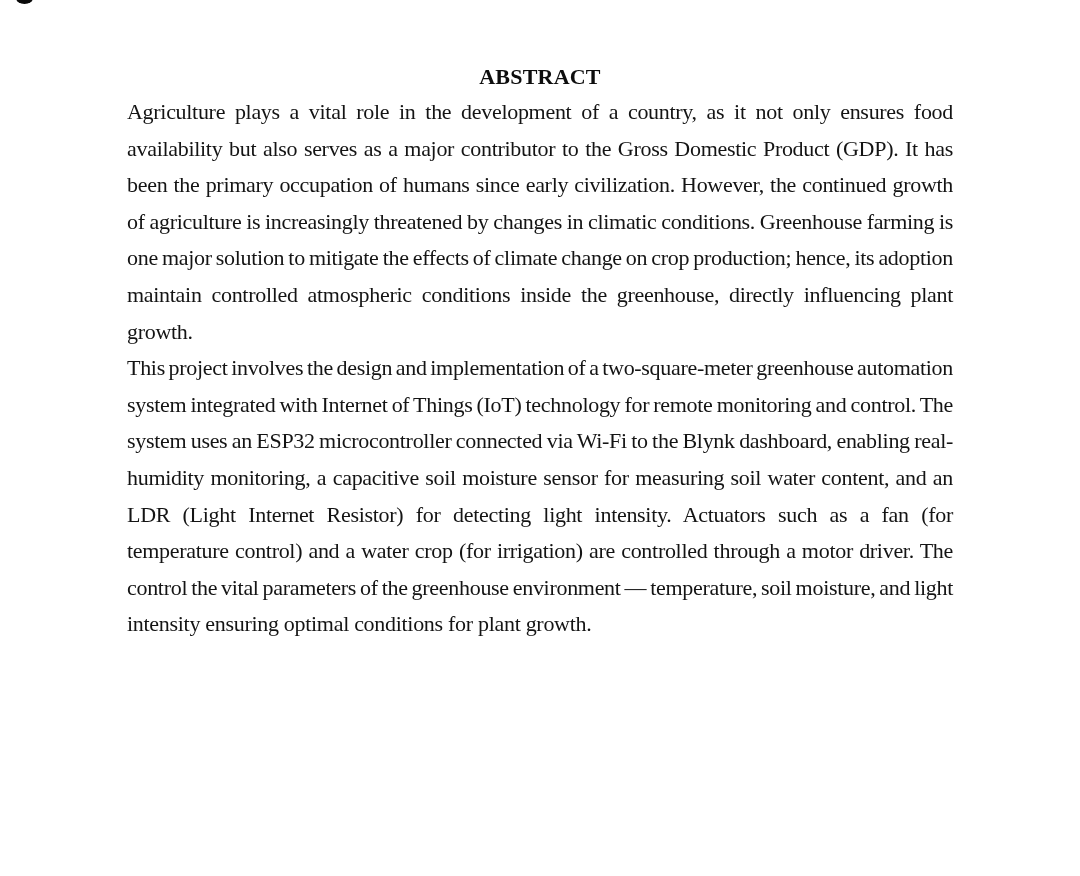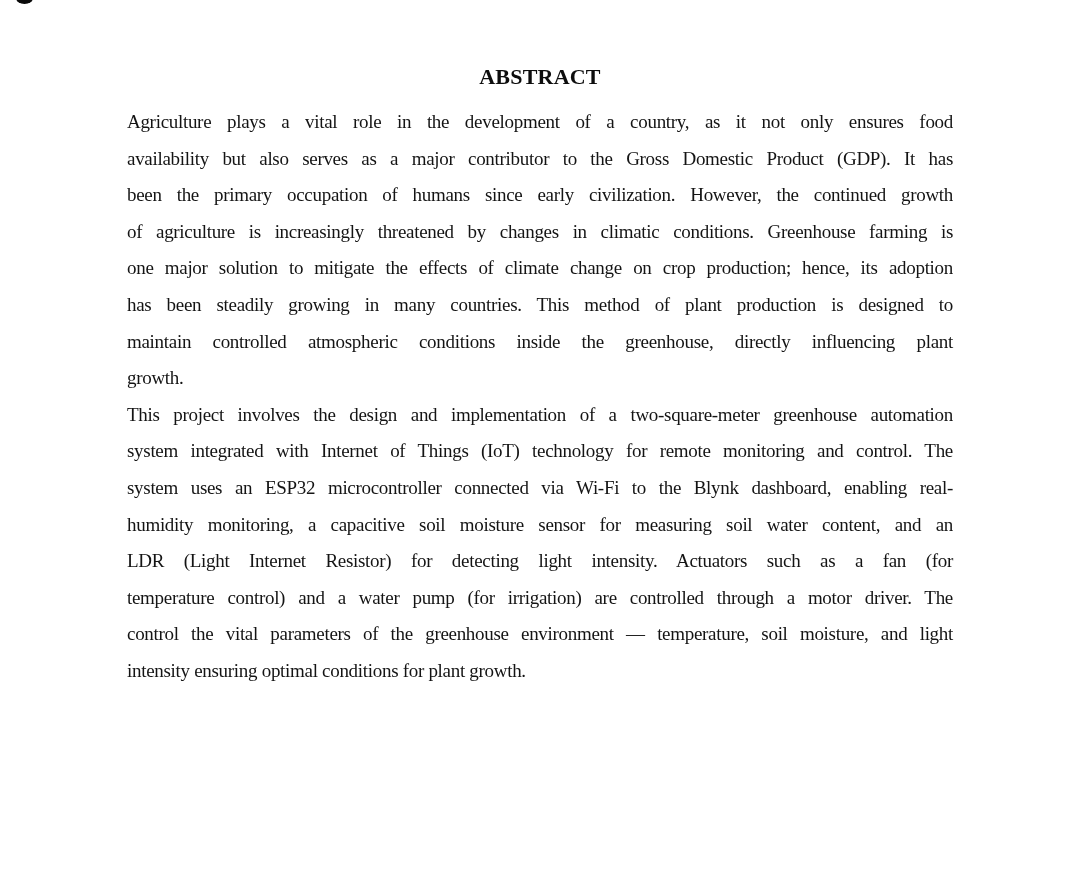--- a/index.html
+++ b/index.html
@@ -32,24 +32,24 @@
     width: 826px;
     text-align: center;
     font-size: 22px;
     line-height: 27px;
     font-weight: bold;
     letter-spacing: 0.2px;
     color: #0d0d0d;
   }
   .abstract-body {
     position: absolute;
-    top: 104px;
+    top: 94px;
     left: 127px;
     width: 826px;
-    font-size: 19px;
+    font-size: 22px;
     color: #141414;
   }
   .para {
     margin: 0;
     padding: 0;
   }
   .line {
     height: 36.6px;
     line-height: 36.6px;
     text-align: justify;
@@ -70,28 +70,27 @@
 <div class="page">
   <div class="scan-artifact"></div>
   <div class="doc-title">ABSTRACT</div>
   <div class="abstract-body">
       <div class="para">
         <div class="line">Agriculture plays a vital role in the development of a country, as it not only ensures food</div>
         <div class="line">availability but also serves as a major contributor to the Gross Domestic Product (GDP). It has</div>
         <div class="line">been the primary occupation of humans since early civilization. However, the continued growth</div>
         <div class="line">of agriculture is increasingly threatened by changes in climatic conditions. Greenhouse farming is</div>
         <div class="line">one major solution to mitigate the effects of climate change on crop production; hence, its adoption</div>
-        <div class="line">has been steadily growing in many countries. This method of plant production is designed to</div>
         <div class="line">maintain controlled atmospheric conditions inside the greenhouse, directly influencing plant</div>
         <div class="line last">growth.</div>
       </div>
       <div class="para">
         <div class="line">This project involves the design and implementation of a two-square-meter greenhouse automation</div>
         <div class="line">system integrated with Internet of Things (IoT) technology for remote monitoring and control. The</div>
         <div class="line">system uses an ESP32 microcontroller connected via Wi-Fi to the Blynk dashboard, enabling real-</div>
         <div class="line">humidity monitoring, a capacitive soil moisture sensor for measuring soil water content, and an</div>
         <div class="line">LDR (Light Internet Resistor) for detecting light intensity. Actuators such as a fan (for</div>
-        <div class="line">temperature control) and a water pump (for irrigation) are controlled through a motor driver. The</div>
+        <div class="line">temperature control) and a water crop (for irrigation) are controlled through a motor driver. The</div>
         <div class="line">control the vital parameters of the greenhouse environment — temperature, soil moisture, and light</div>
         <div class="line last">intensity ensuring optimal conditions for plant growth.</div>
       </div>
     </div>
 </div>
 
 </body></html>

